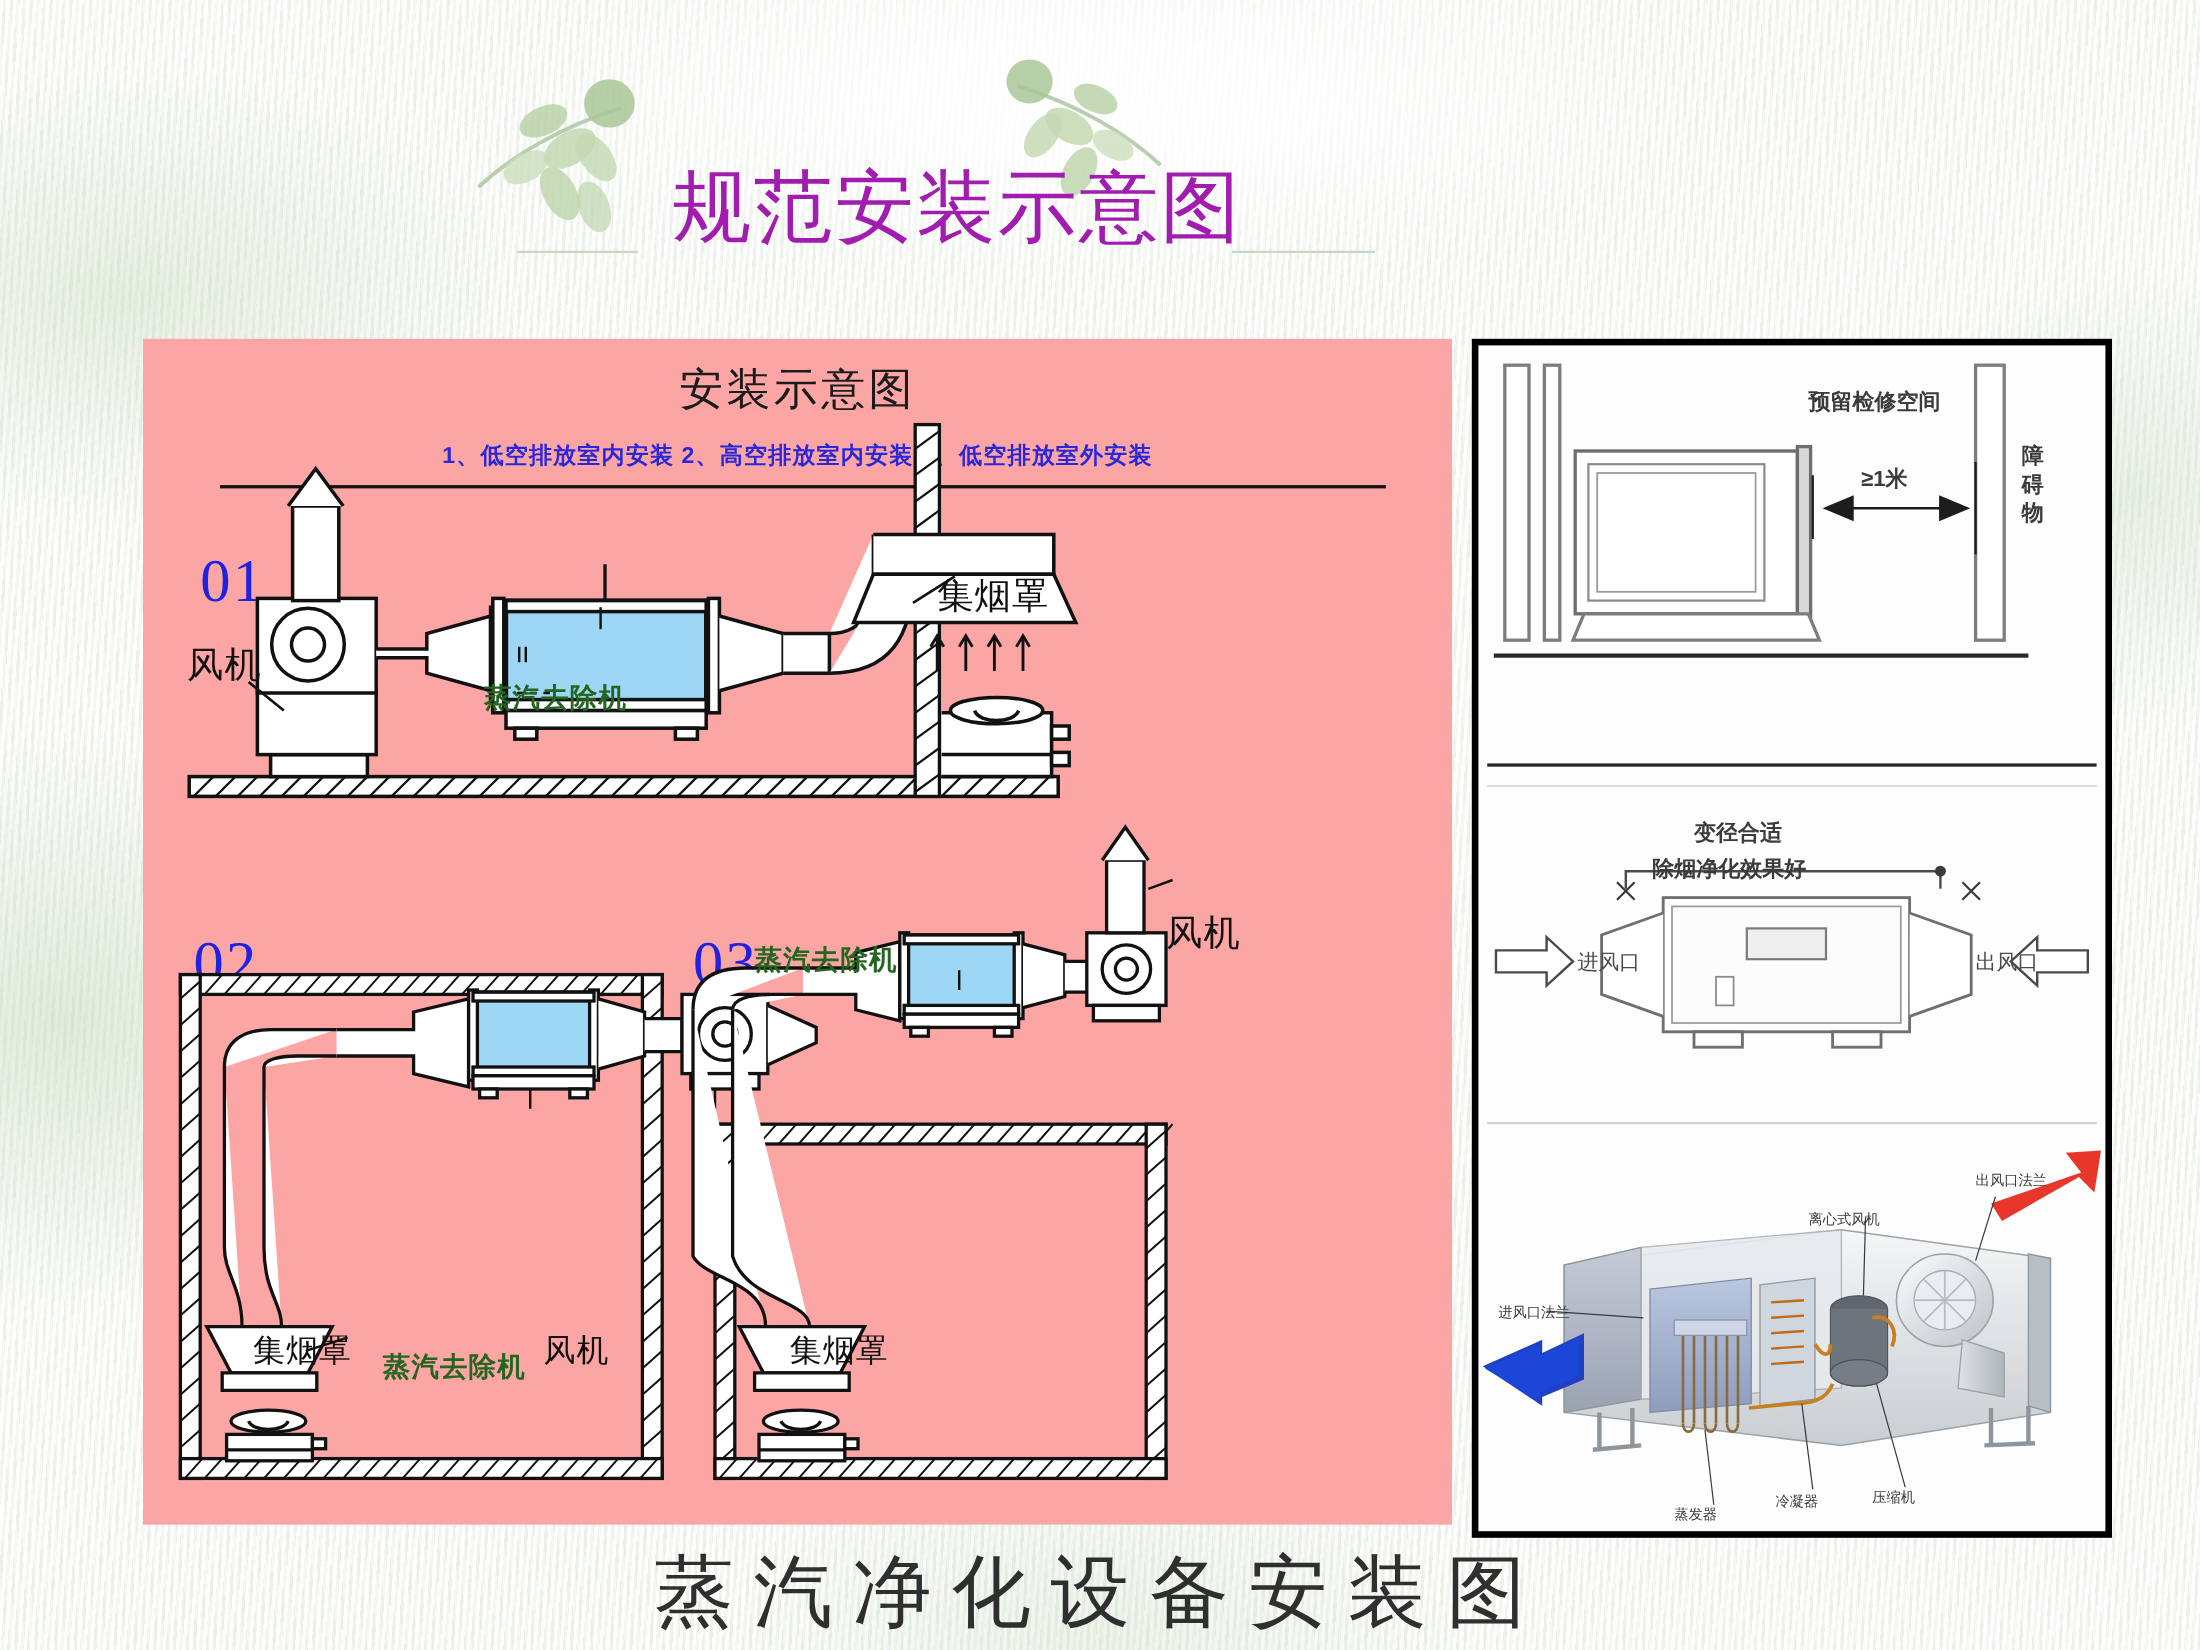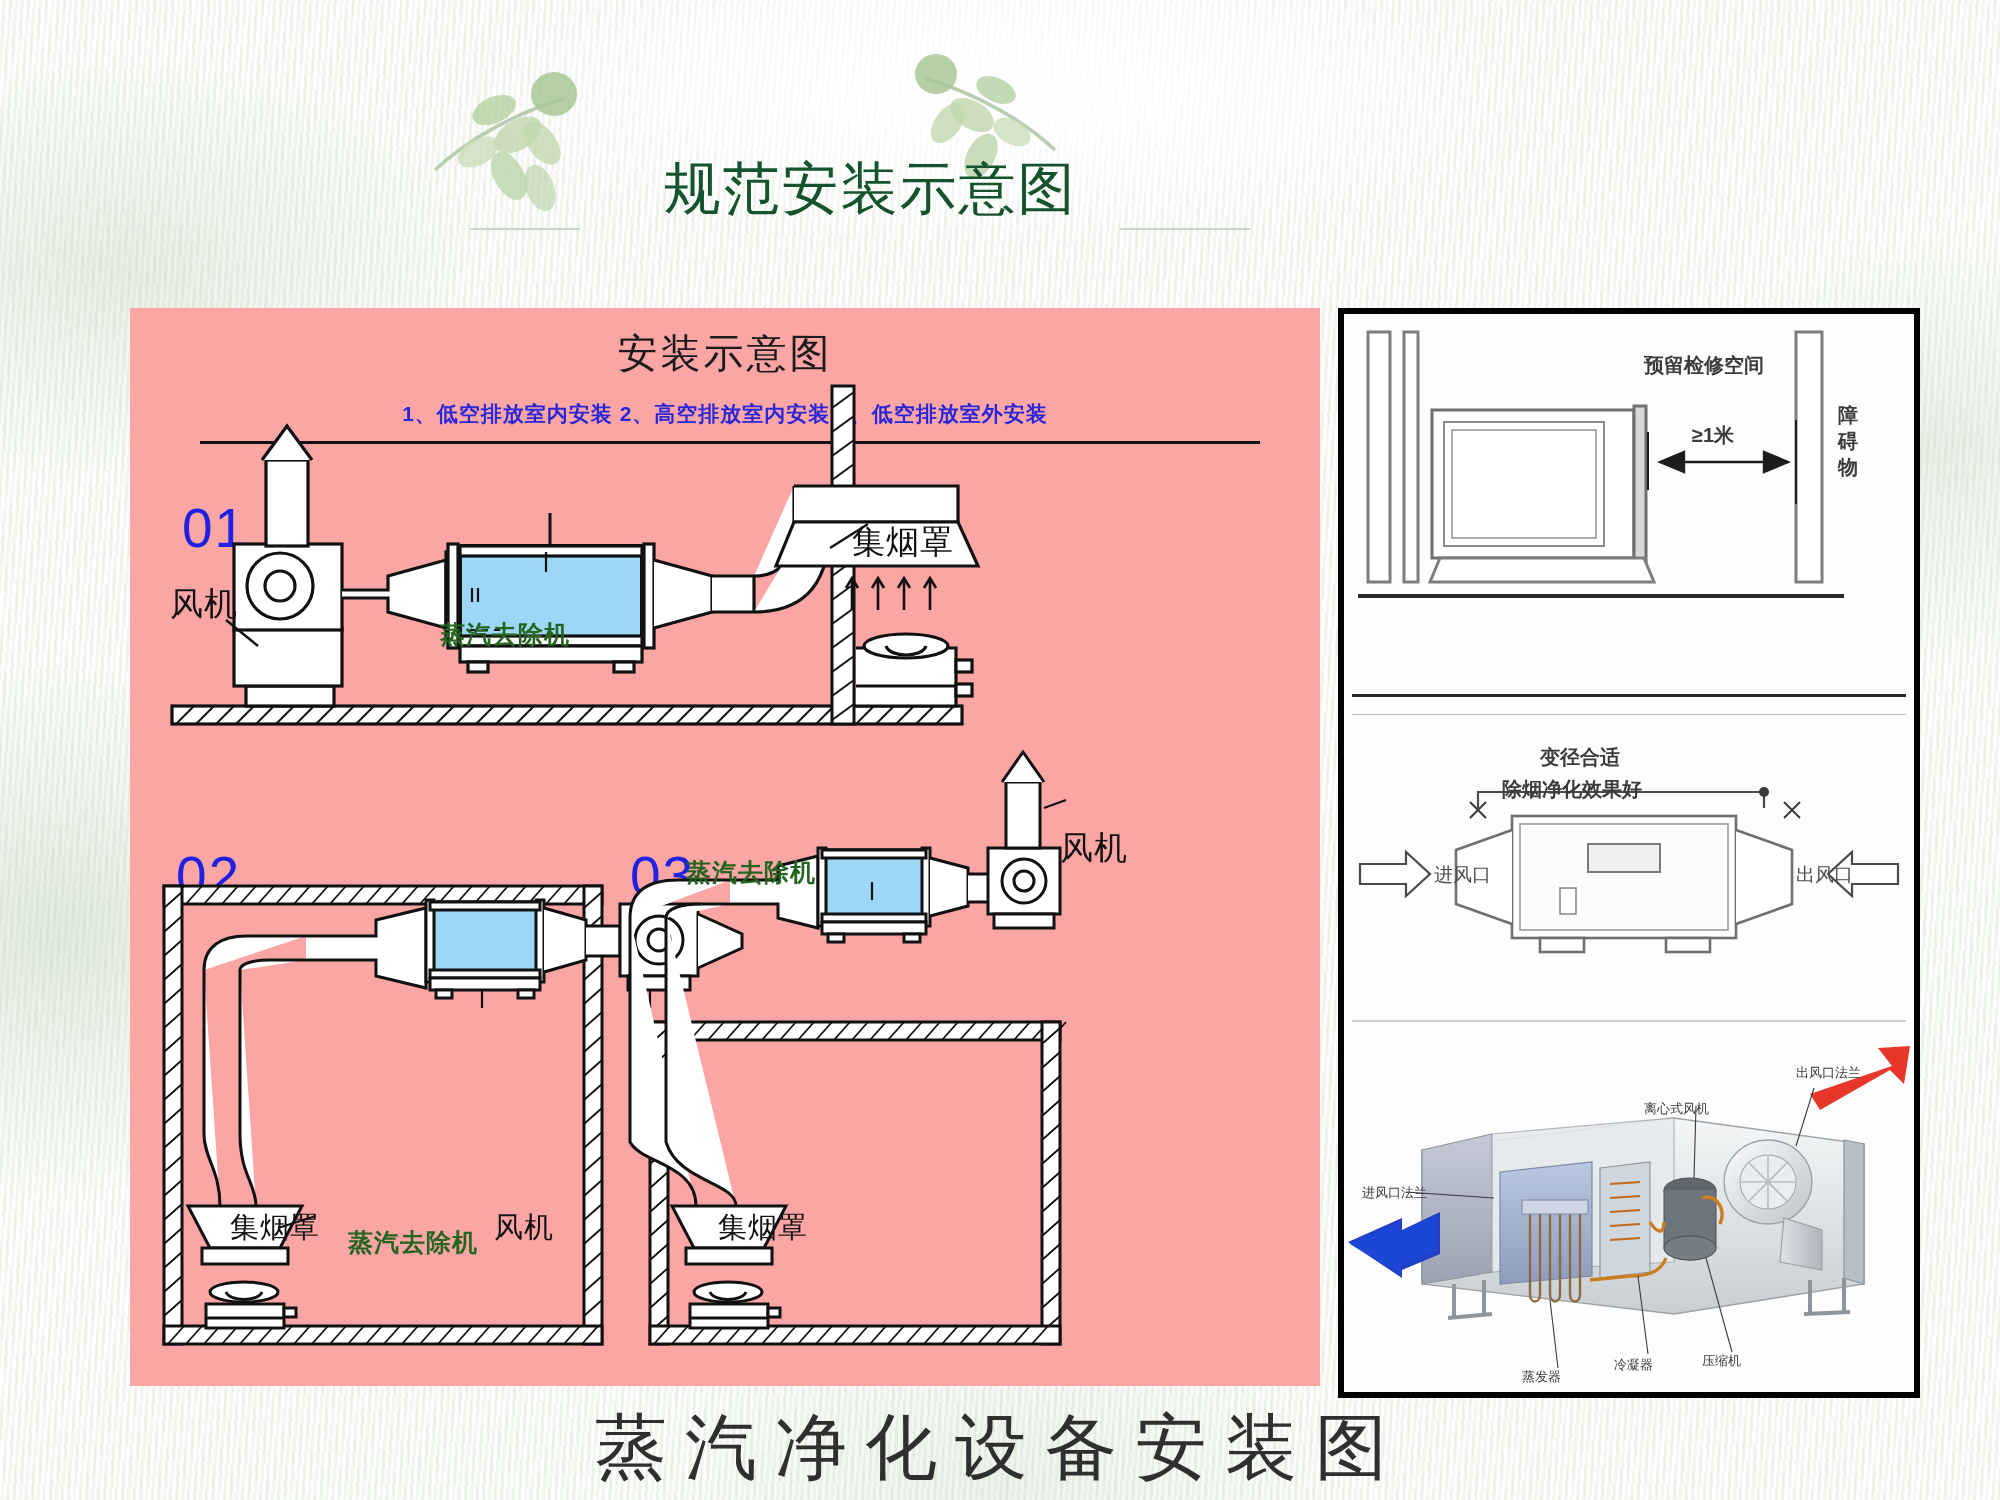--- a/index.html
+++ b/index.html
@@ -23,35 +23,35 @@
       radial-gradient(ellipse 500px 260px at 50% 99%, rgba(182,206,174,.22), rgba(182,206,174,0) 70%),
       radial-gradient(ellipse 700px 220px at 50% 3%, rgba(255,255,255,.55), rgba(255,255,255,0) 70%);
   }
   #bgwhite{position:absolute;left:250px;top:0;width:1500px;height:260px;z-index:1;
     background:radial-gradient(ellipse 760px 200px at 50% 40%, rgba(255,255,255,.95), rgba(255,255,255,.0) 72%);}
 
   
   #header{position:absolute;left:0;top:0;width:2000px;height:250px;z-index:4;}
   #maintitle{position:absolute;left:560px;top:150px;width:620px;text-align:center;
     font-family:"Liberation Serif","DejaVu Serif",serif;
-    font-size:57px;line-height:78px;color:#14532d;letter-spacing:2px;white-space:nowrap;}
+    font-size:72px;line-height:78px;color:#a21caf;letter-spacing:2px;white-space:nowrap;}
   #rule-left{position:absolute;left:470px;top:228px;width:110px;height:2px;background:#c9d6c2;}
   #rule-right{position:absolute;left:1120px;top:228px;width:130px;height:2px;background:#c9d6c2;}
 
   
   #board{position:absolute;left:130px;top:308px;width:1190px;height:1078px;
     background:#fca5a5;z-index:3;}
   #board-title{position:absolute;left:0;top:18px;width:1190px;text-align:center;
     font-size:40px;color:#1b1b1b;letter-spacing:3px;}
   #board-sub{position:absolute;left:0;top:92px;width:1190px;text-align:center;
     font-size:21px;font-weight:bold;color:#2a27d8;letter-spacing:1px;}
   #board-hr{position:absolute;left:70px;top:133px;width:1060px;height:3px;background:#111;}
 
   .bignum{position:absolute;font-size:55px;color:#1f22e0;
-    font-family:Liberation Sans, sans-serif;letter-spacing:2px;}
+    font-family:Liberation Serif, serif;letter-spacing:2px;}
 
   .cnlabel{position:absolute;font-size:33px;color:#111;letter-spacing:1px;white-space:nowrap;}
   .greenlabel{position:absolute;font-size:25px;font-weight:bold;color:#24651f;
     letter-spacing:1px;white-space:nowrap;}
   .cnlabel-sm{position:absolute;font-size:29px;color:#111;letter-spacing:1px;white-space:nowrap;}
 
   
   #rpanel{position:absolute;left:1338px;top:308px;width:570px;height:1078px;
     background:#fdfdfd;z-index:3;border:6px solid #000000;}
   #rp-div1{position:absolute;left:8px;top:380px;width:554px;height:3px;background:#2a2a2a;}

